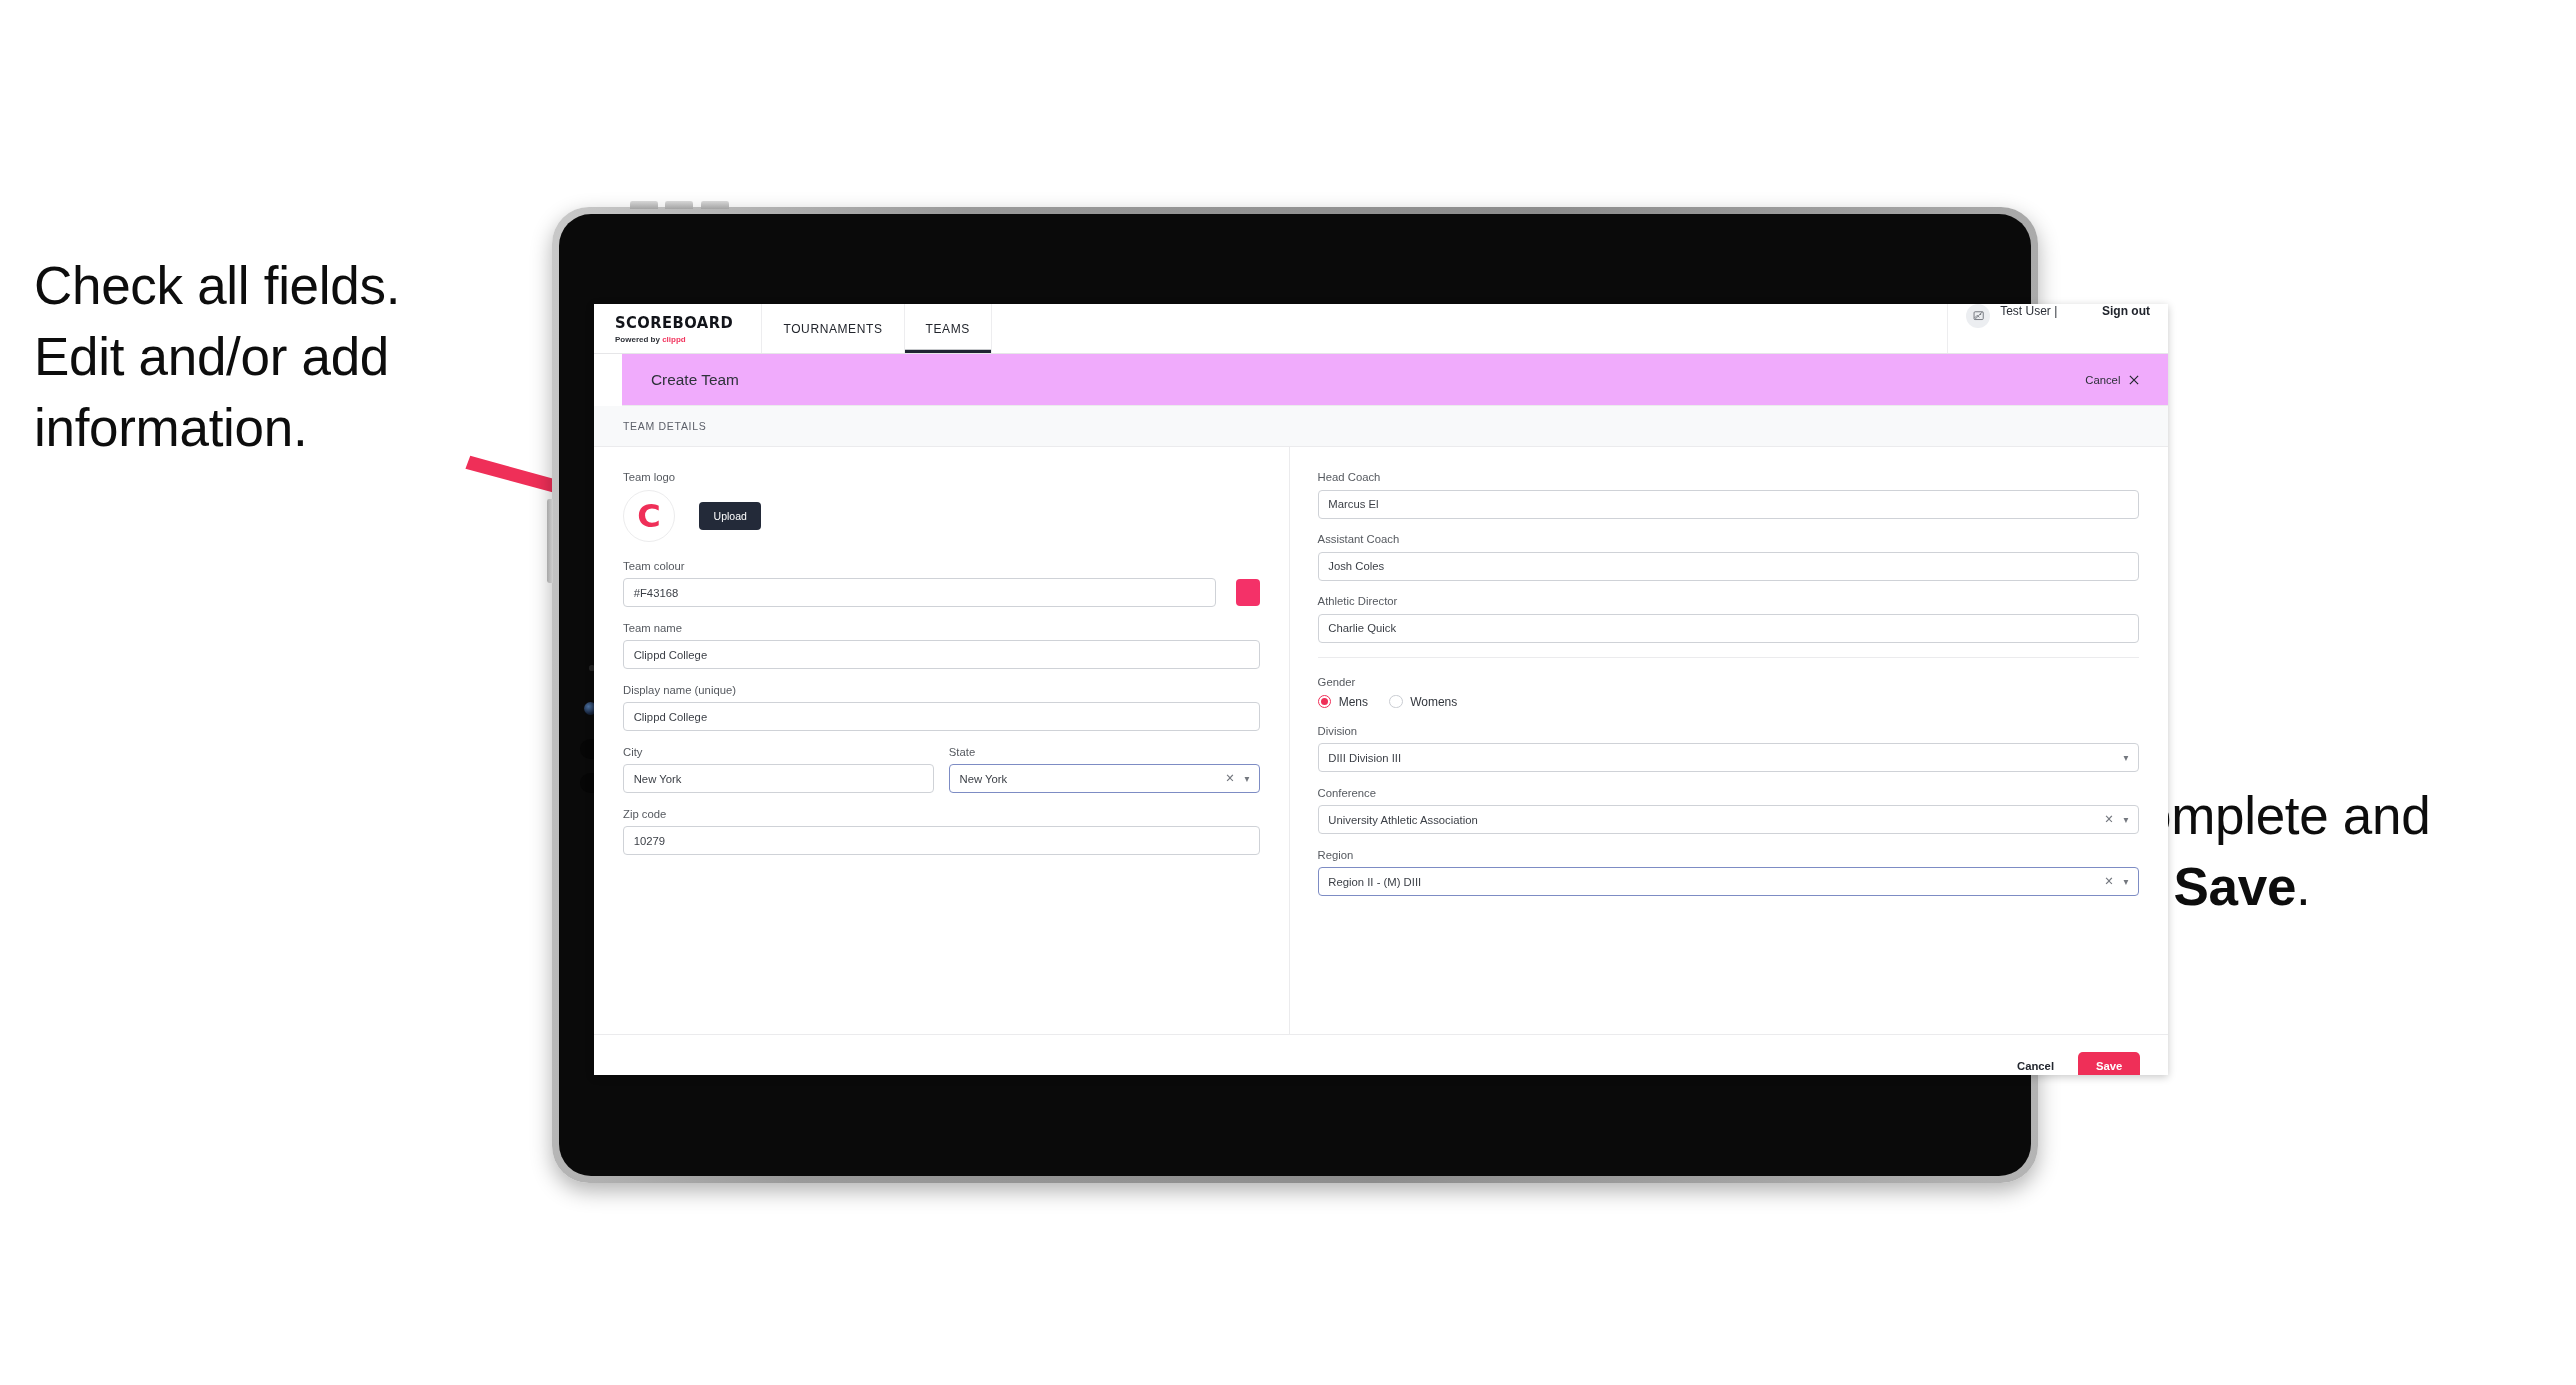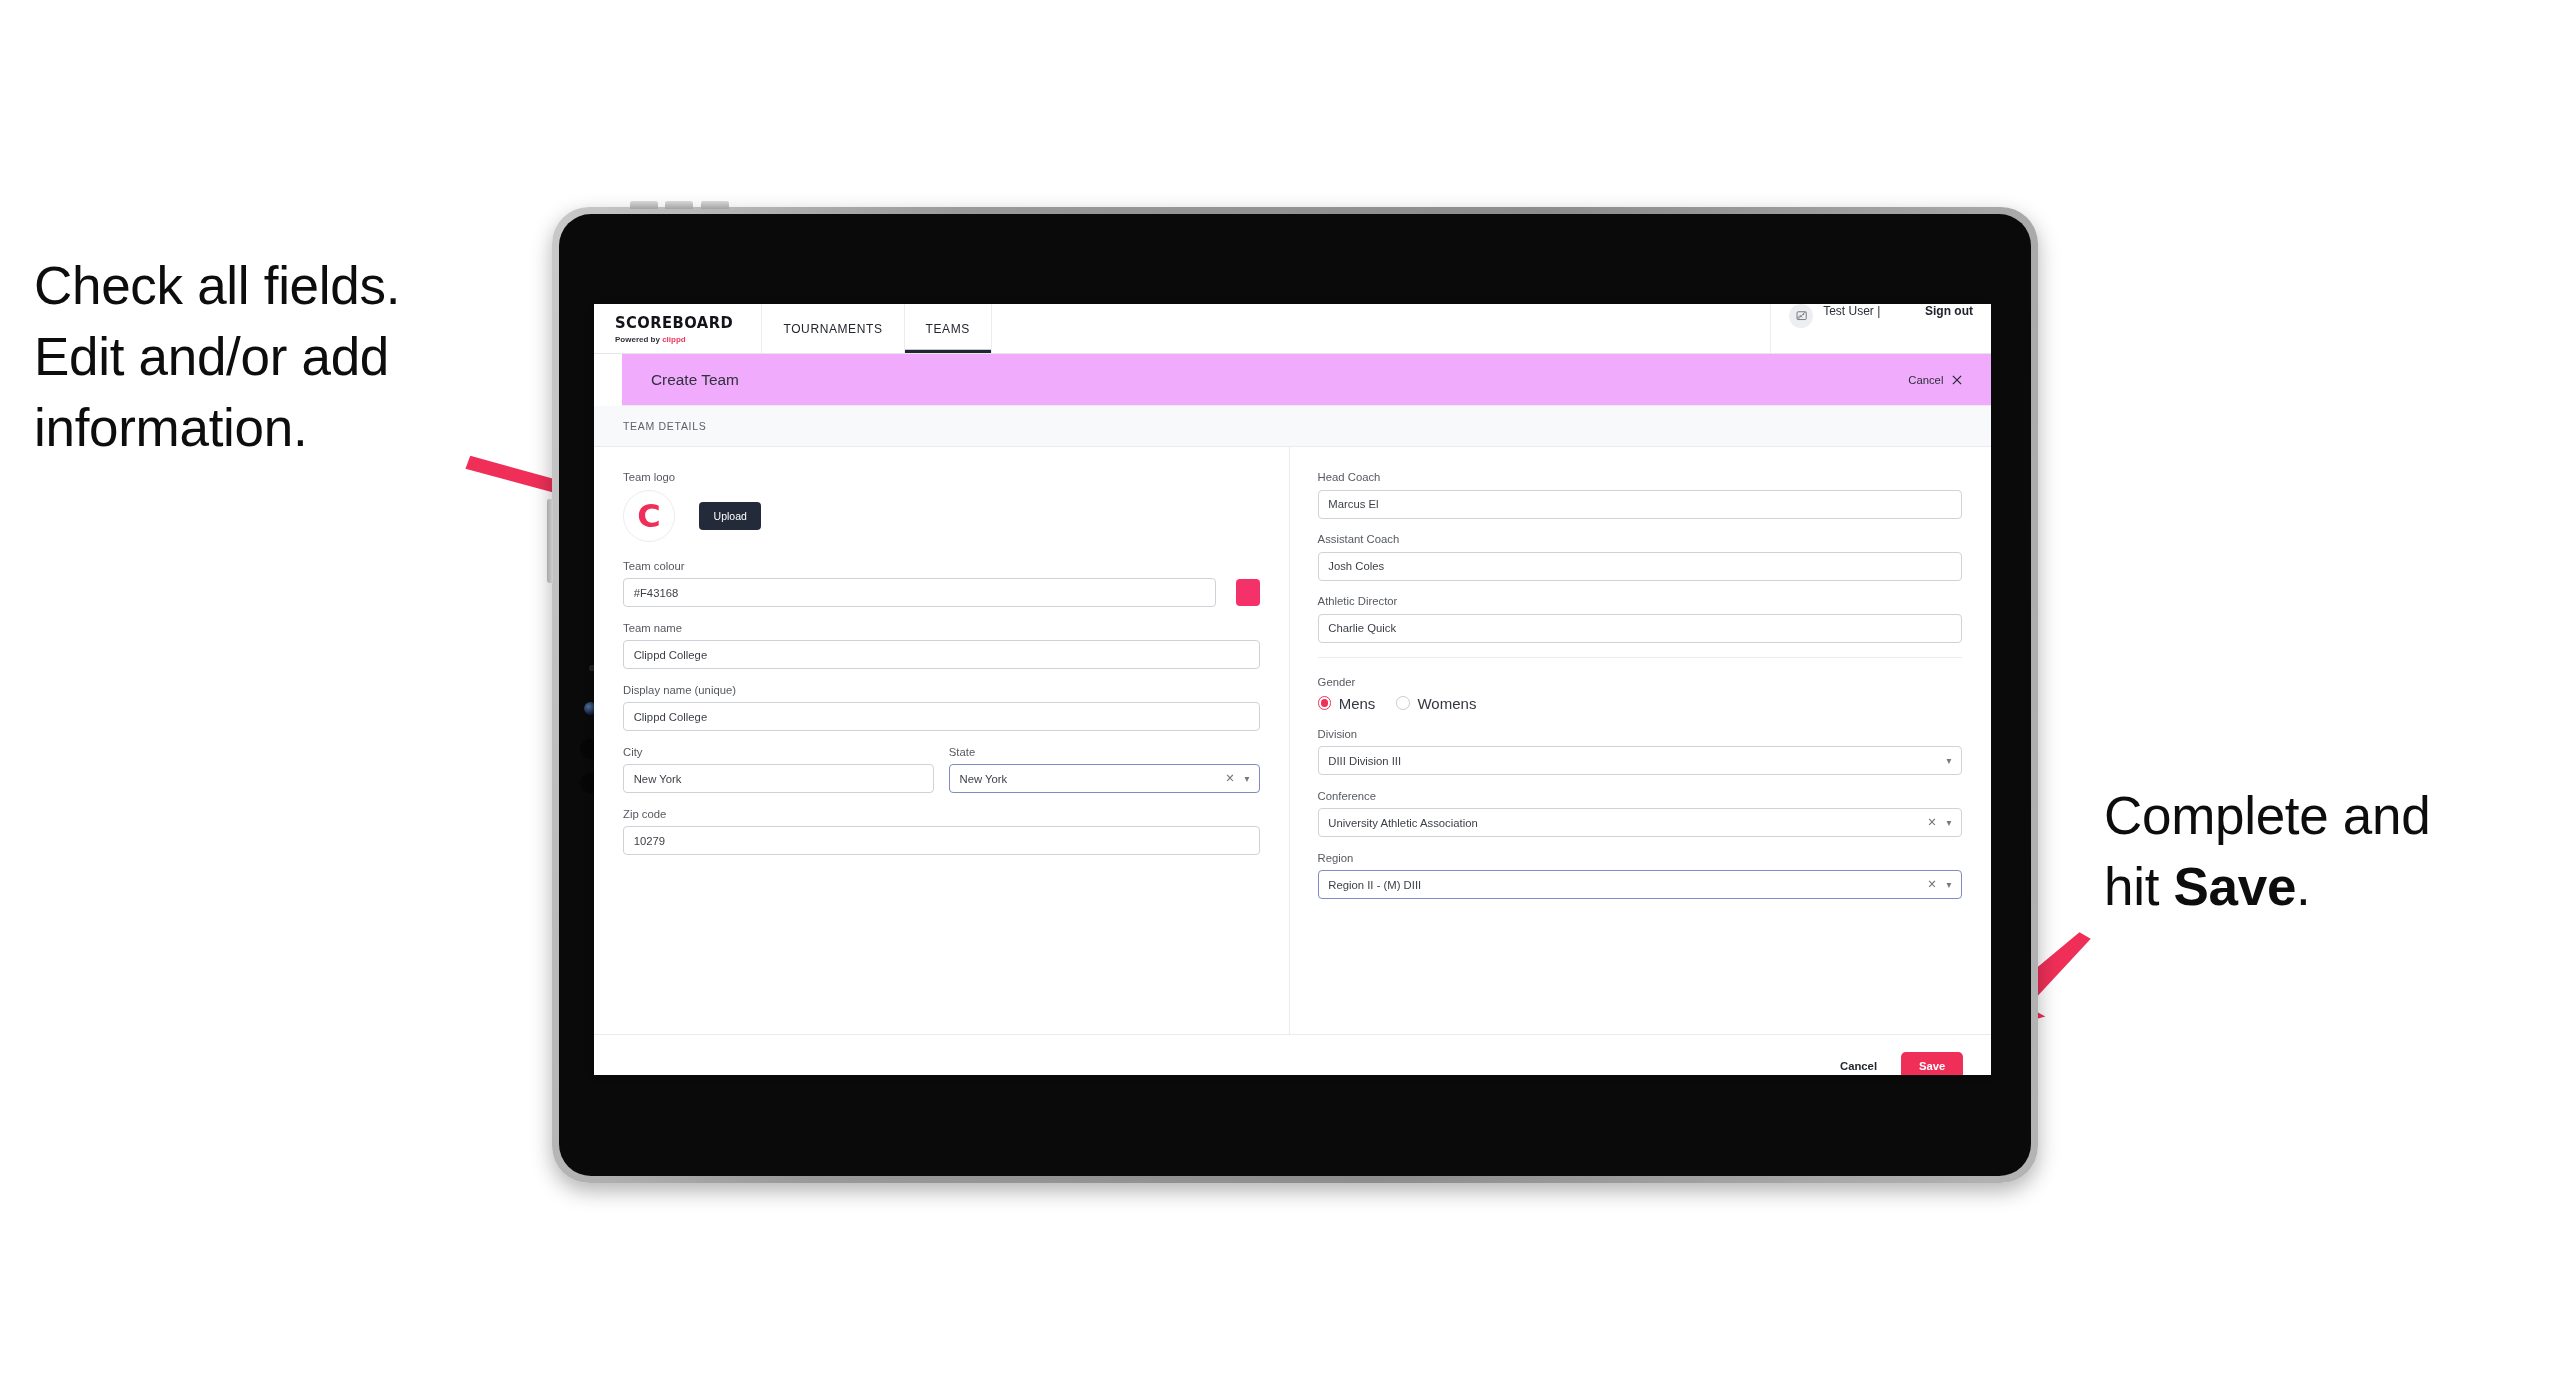--- a/index.html
+++ b/index.html
@@ -62,21 +62,21 @@
   #dot-tiny { left: 30px; top: 451px; width: 5.7px; height: 5.7px; background:#242424; }
   #dot-cam  { left: 25px; top: 488px; width: 13px; height: 13px;
               background: radial-gradient(circle at 35% 35%, #4b6f9e 0%, #16233a 60%, #0a0f1a 100%); }
   #dot-b1   { left: 21px; top: 525px; width: 23px; height: 19.4px; background:#060606; }
   #dot-b2   { left: 21px; top: 559px; width: 23px; height: 19.4px; background:#060606; }
 
   
   #app {
     position: absolute;
     left: 594px; top: 304px;
-    width: 1397px; height: 771px;
+    width: 1574px; height: 771px;
     background: #ffffff;
     box-shadow: 0 1.6px 8px rgba(0,0,0,.22);
     overflow: hidden;
   }
 
   
   #topnav {
     position: relative;
     height: 49px;
     background: #fff;
@@ -169,21 +169,21 @@
   .two-col { display: flex; gap: 14.6px; }
   .two-col > div { flex: 1; }
 
   .select-icons { margin-left: auto; display: flex; align-items: center; gap: 9.7px; color: #74787f; }
   .sel-x { font-size: 11.3px; cursor: pointer; }
   .sel-caret { display:flex; flex-direction:column; line-height:0.55; font-size:9.7px; }
 
   #right-divider { height: 0.8px; background: #ebebed; margin: 11.3px 0 18px 0; }
 
   .radio-row { display: flex; align-items: center; gap: 21px; margin-top: 3.2px; margin-bottom: 16px; }
-  .radio { display: flex; align-items: center; gap: 7.3px; font-size: 15px; color:#33373e; cursor:pointer; }
+  .radio { display: flex; align-items: center; gap: 7.3px; font-size: 12px; color:#33373e; cursor:pointer; }
   .rdot { width: 13.8px; height: 13.8px; border-radius: 50%; border: 1.6px solid #c9ccd2; box-sizing:border-box; display:flex; align-items:center; justify-content:center; }
   .rdot.on { border-color: #ef2f58; }
   .rdot.on::after { content:""; width:7.3px; height:7.3px; border-radius:50%; background:#ef2f58; }
 
   
   #footer {
     height: 62px; border-top: 0.8px solid #ebebed;
     display:flex; align-items:center; justify-content:flex-end; gap: 24px;
     padding-right: 27.6px;
   }

